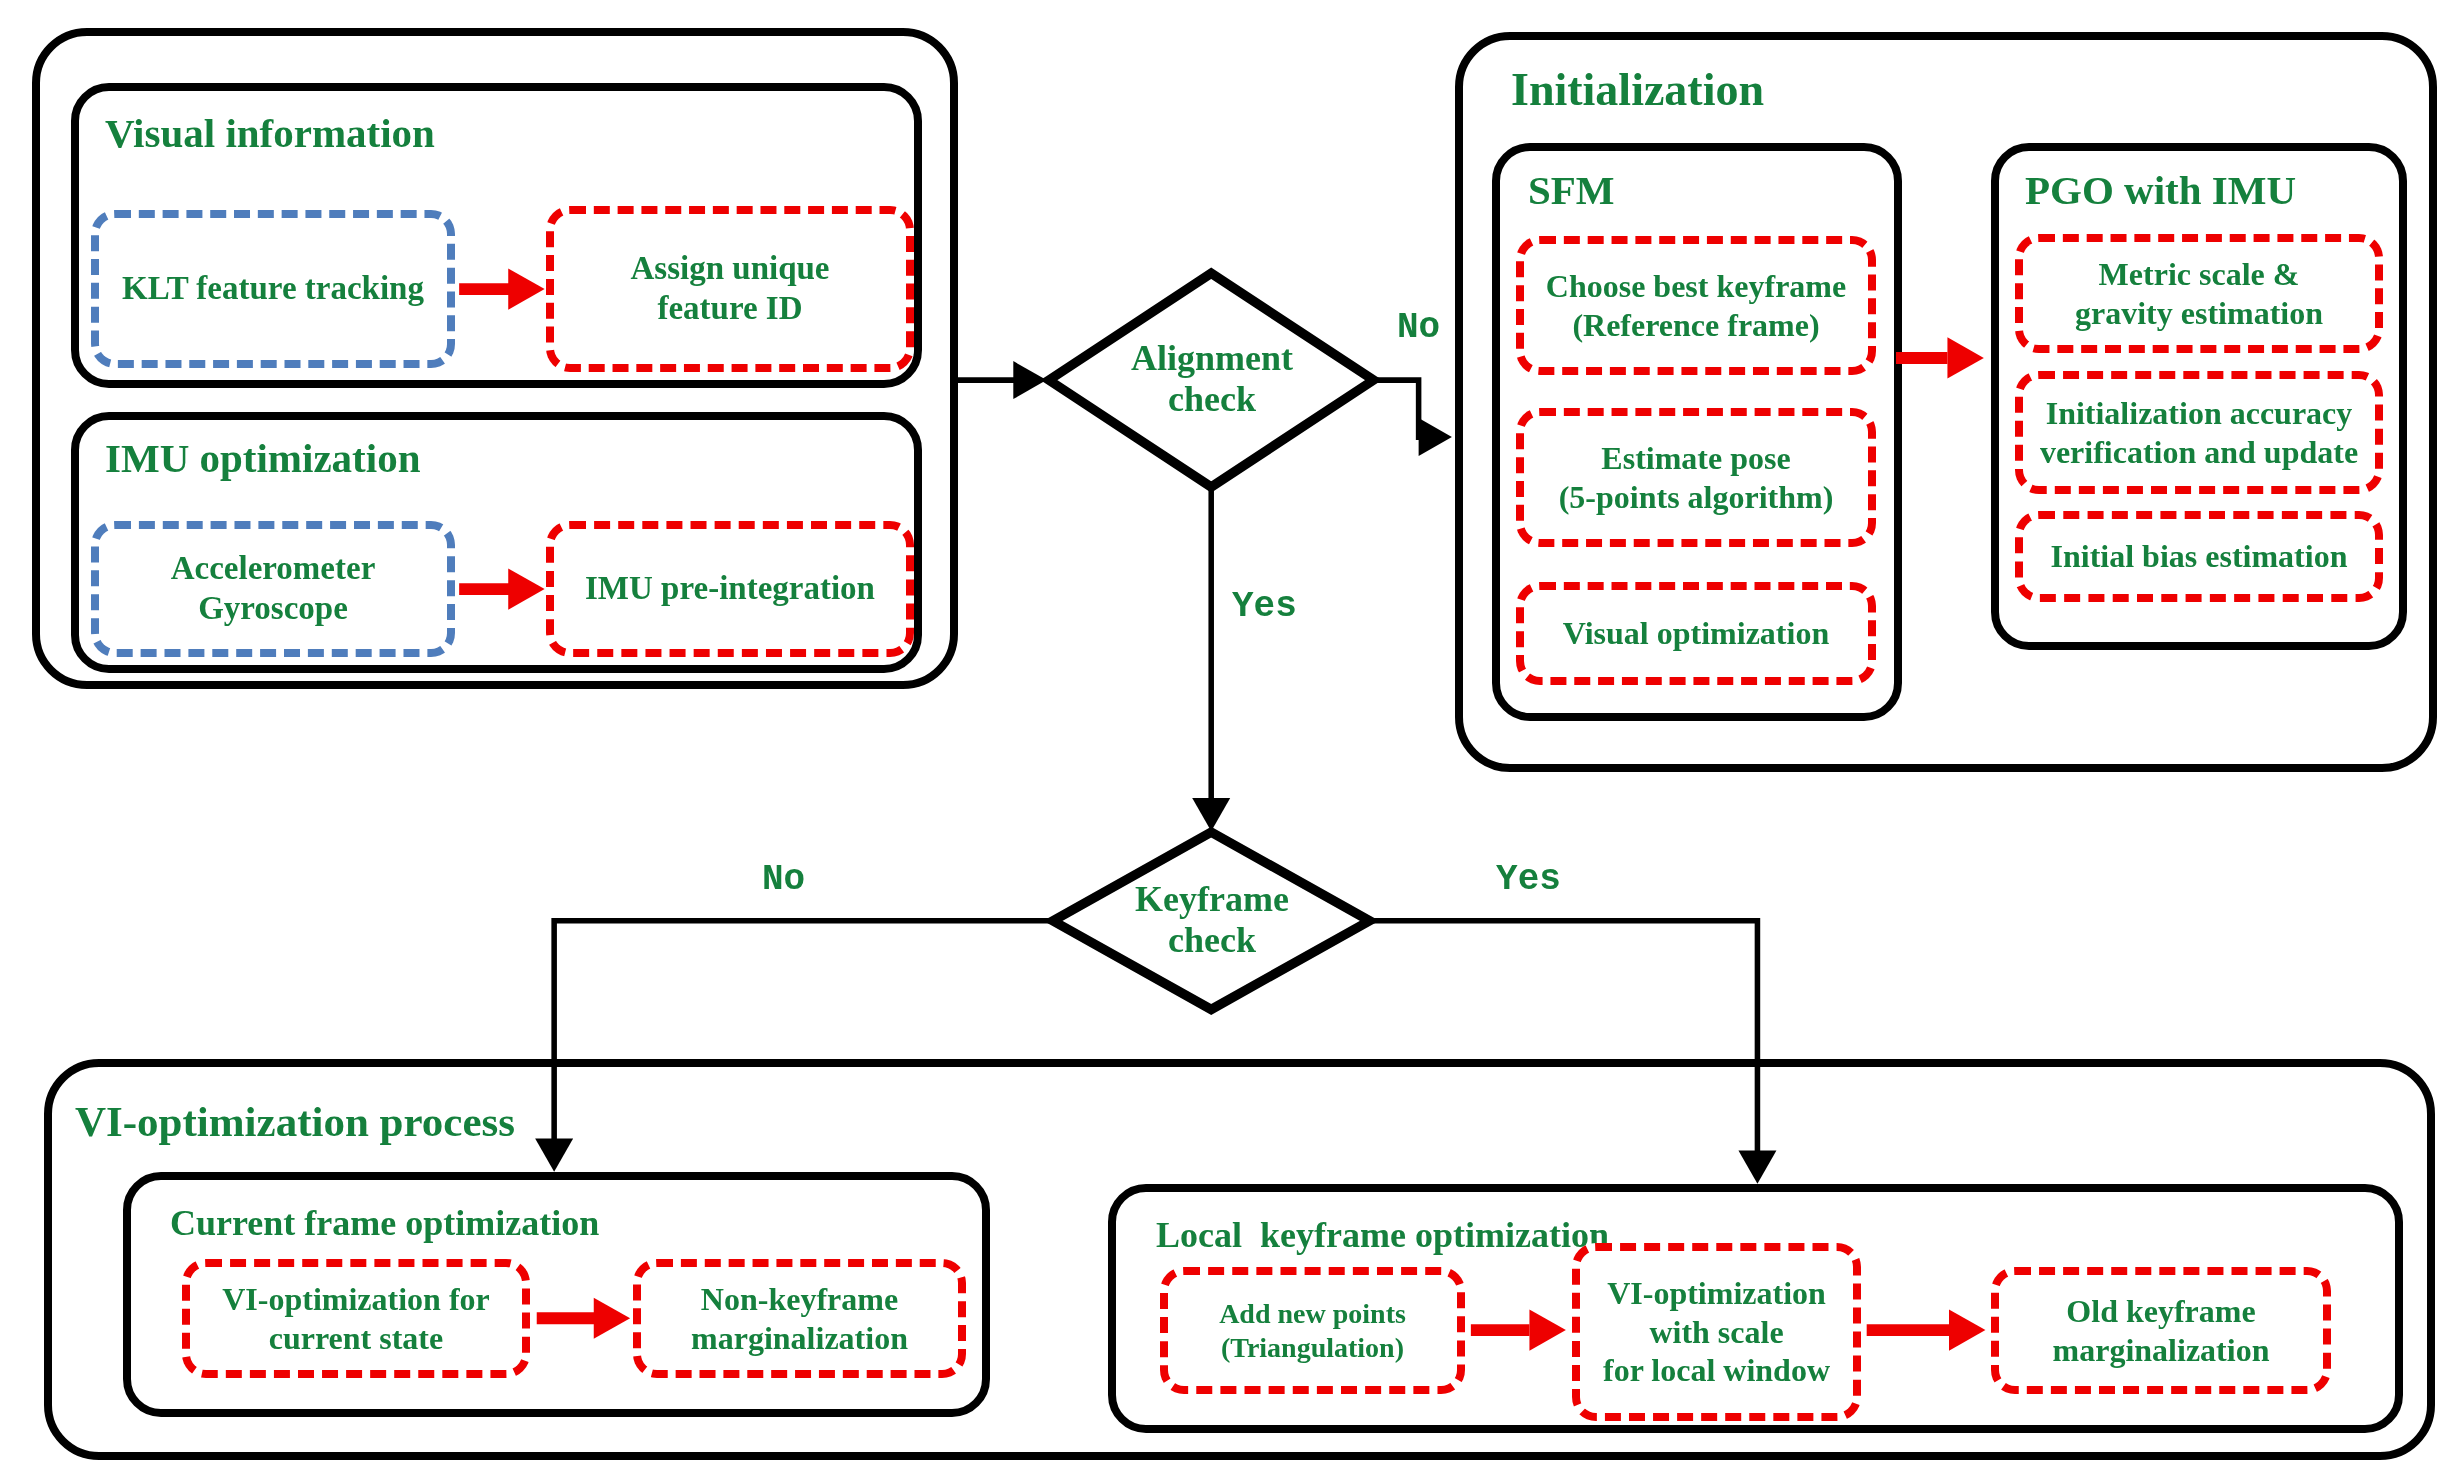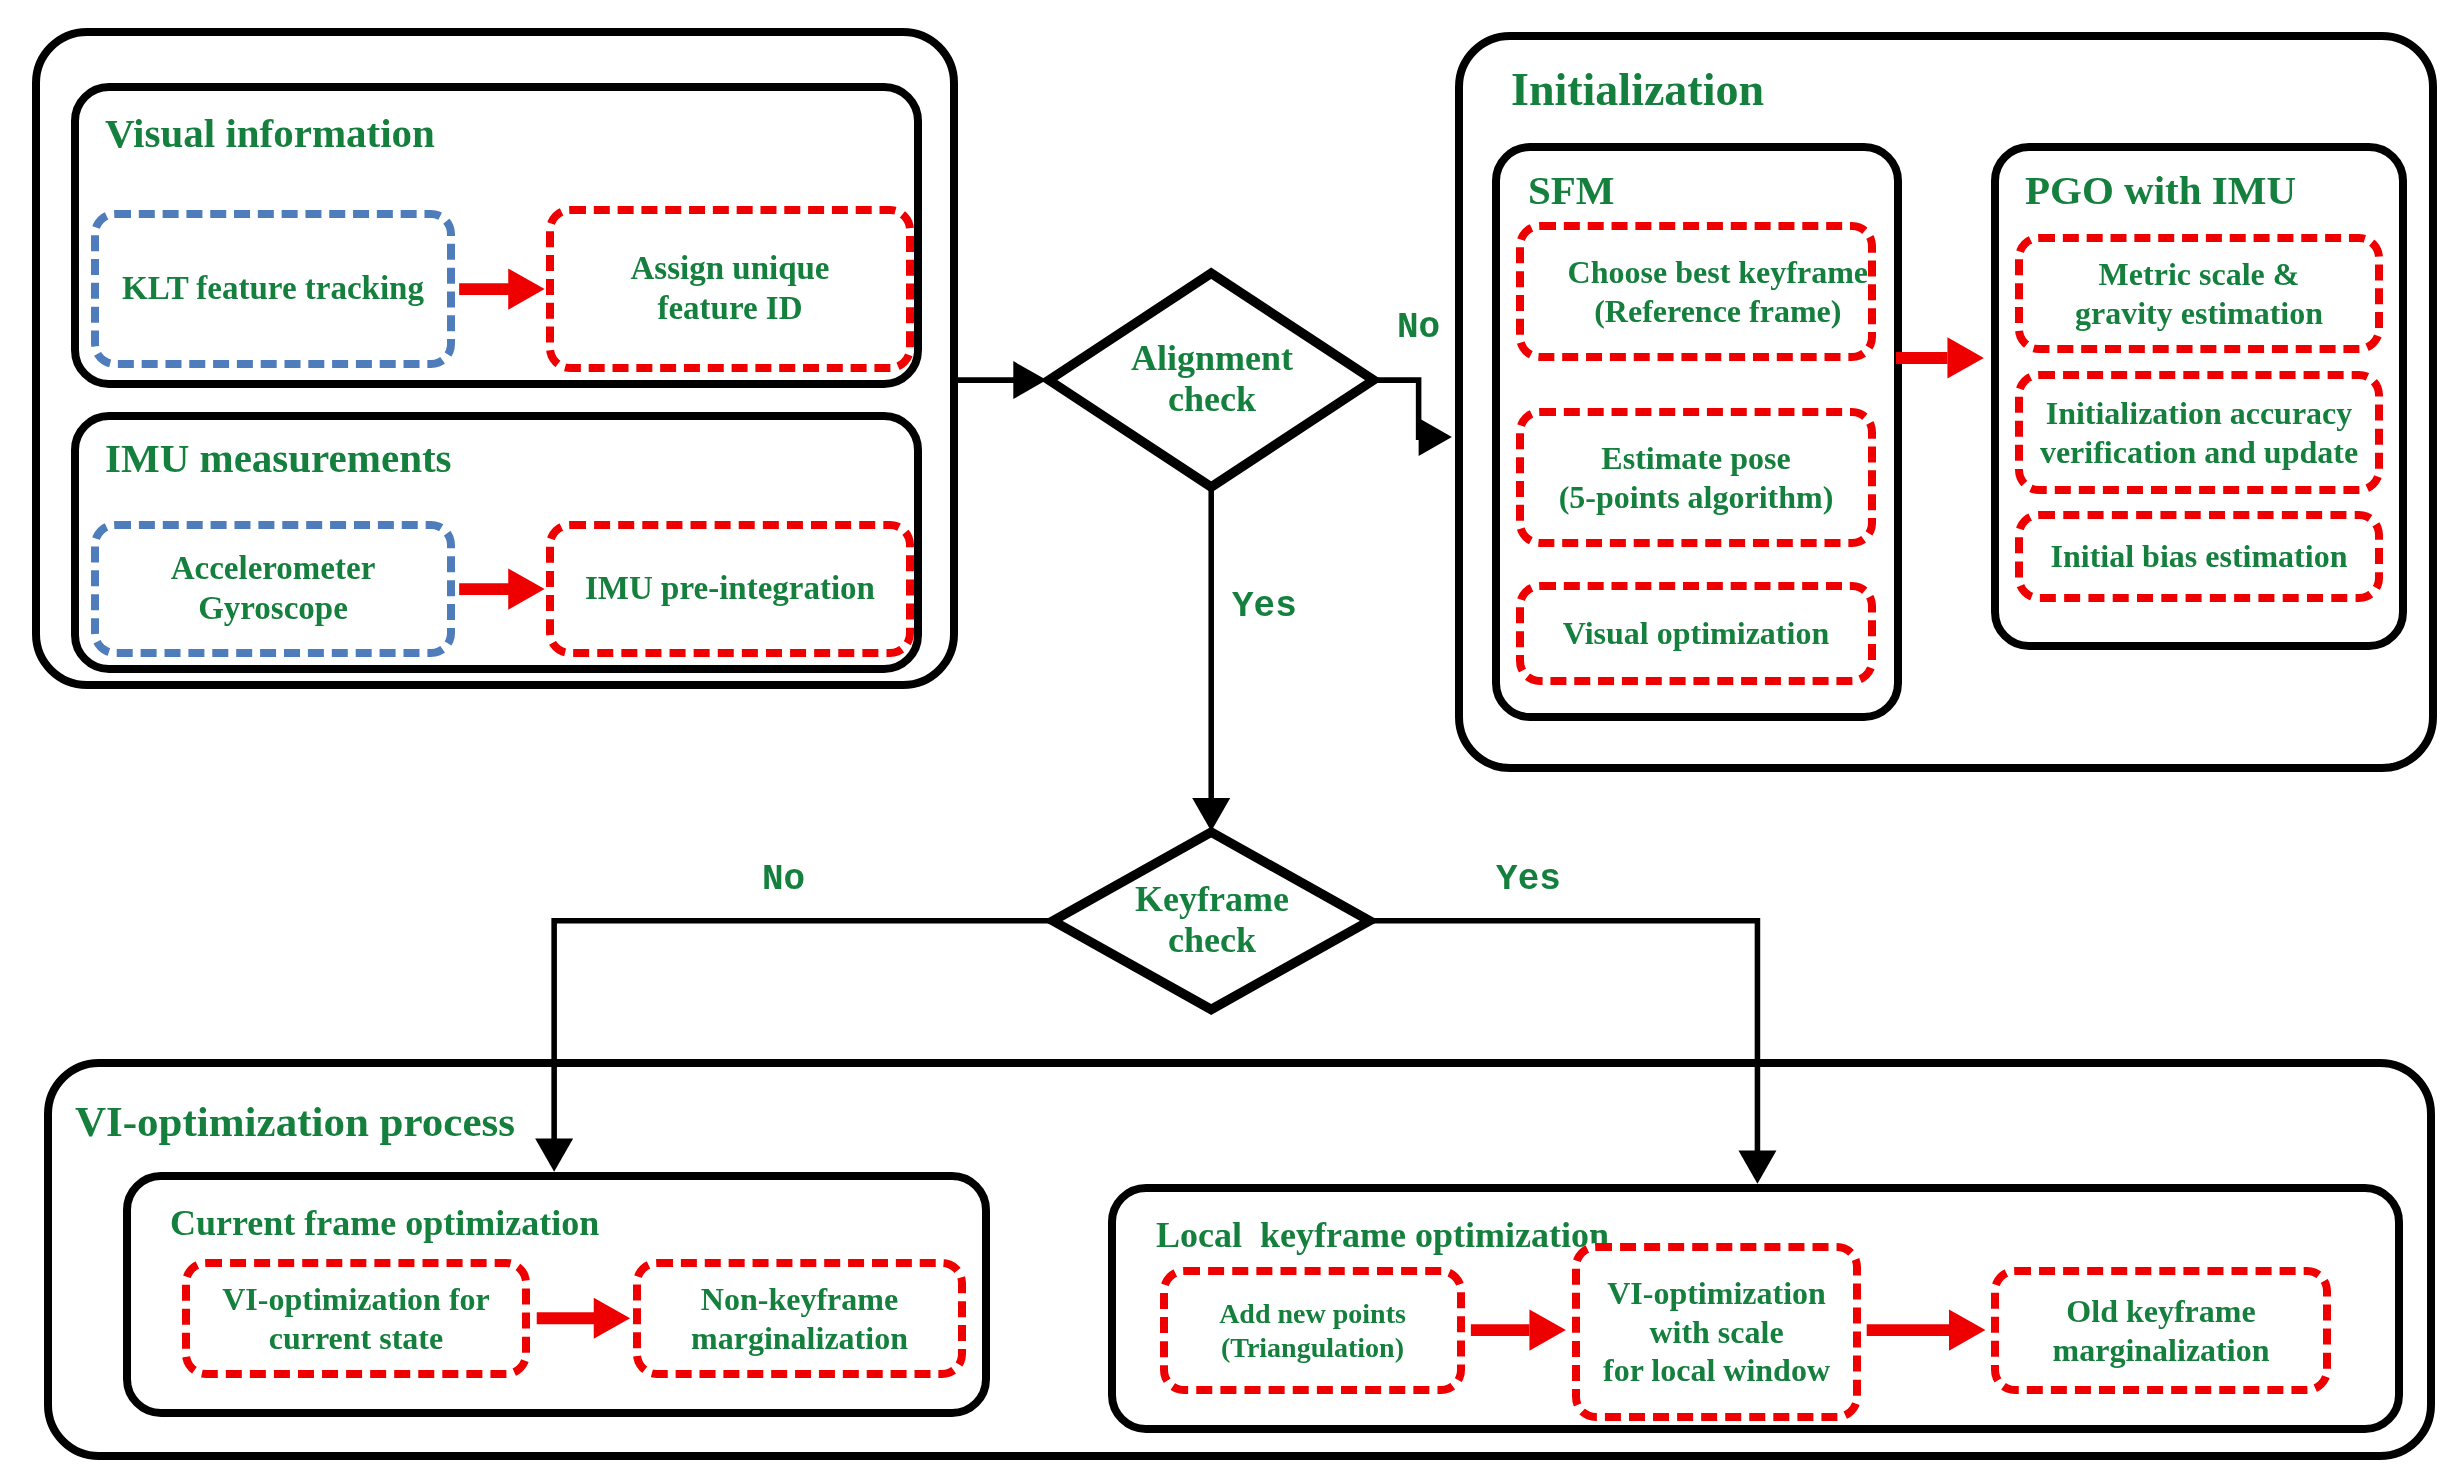--- a/index.html
+++ b/index.html
@@ -34,35 +34,35 @@
   <div class="heading h52" style="left:105px;top:109px;">Visual information</div>
   <div class="dash" style="left:546px;top:206px;width:368px;height:166px;">
     <span>Assign unique
 feature ID</span>
   </div>
   <div class="dash blue" style="left:91px;top:210px;width:364px;height:158px;">
     <span>KLT feature tracking</span>
   </div>
 
   <div class="subpanel" style="left:71px;top:412px;width:851px;height:261px;"></div>
-  <div class="heading h52" style="left:105px;top:434px;">IMU measurements</div>
+  <div class="heading h52" style="left:105px;top:434px;">IMU optimization</div>
   <div class="dash blue" style="left:91px;top:521px;width:364px;height:136px;">
     <span>Accelerometer
 Gyroscope</span>
   </div>
   <div class="dash" style="left:546px;top:521px;width:368px;height:136px;">
     <span>IMU pre-integration</span>
   </div>
 
   <div class="panel" style="left:1455px;top:32px;width:982px;height:740px;"></div>
   <div class="heading h56" style="left:1511px;top:63px;">Initialization</div>
 
   <div class="subpanel" style="left:1492px;top:143px;width:410px;height:578px;"></div>
   <div class="heading h52" style="left:1492px;top:166px;margin-left:36px;">SFM</div>
-  <div class="dash" style="left:1516px;top:222px;width:360px;height:139px;font-size:32px;justify-content:flex-end;">
+  <div class="dash" style="left:1516px;top:236px;width:360px;height:139px;font-size:32px;">
     <span>Choose best keyframe
 (Reference frame)</span>
   </div>
   <div class="dash" style="left:1516px;top:408px;width:360px;height:139px;font-size:32px;">
     <span>Estimate pose
 (5-points algorithm)</span>
   </div>
   <div class="dash" style="left:1516px;top:582px;width:360px;height:103px;font-size:32px;">
     <span>Visual optimization</span>
   </div>

